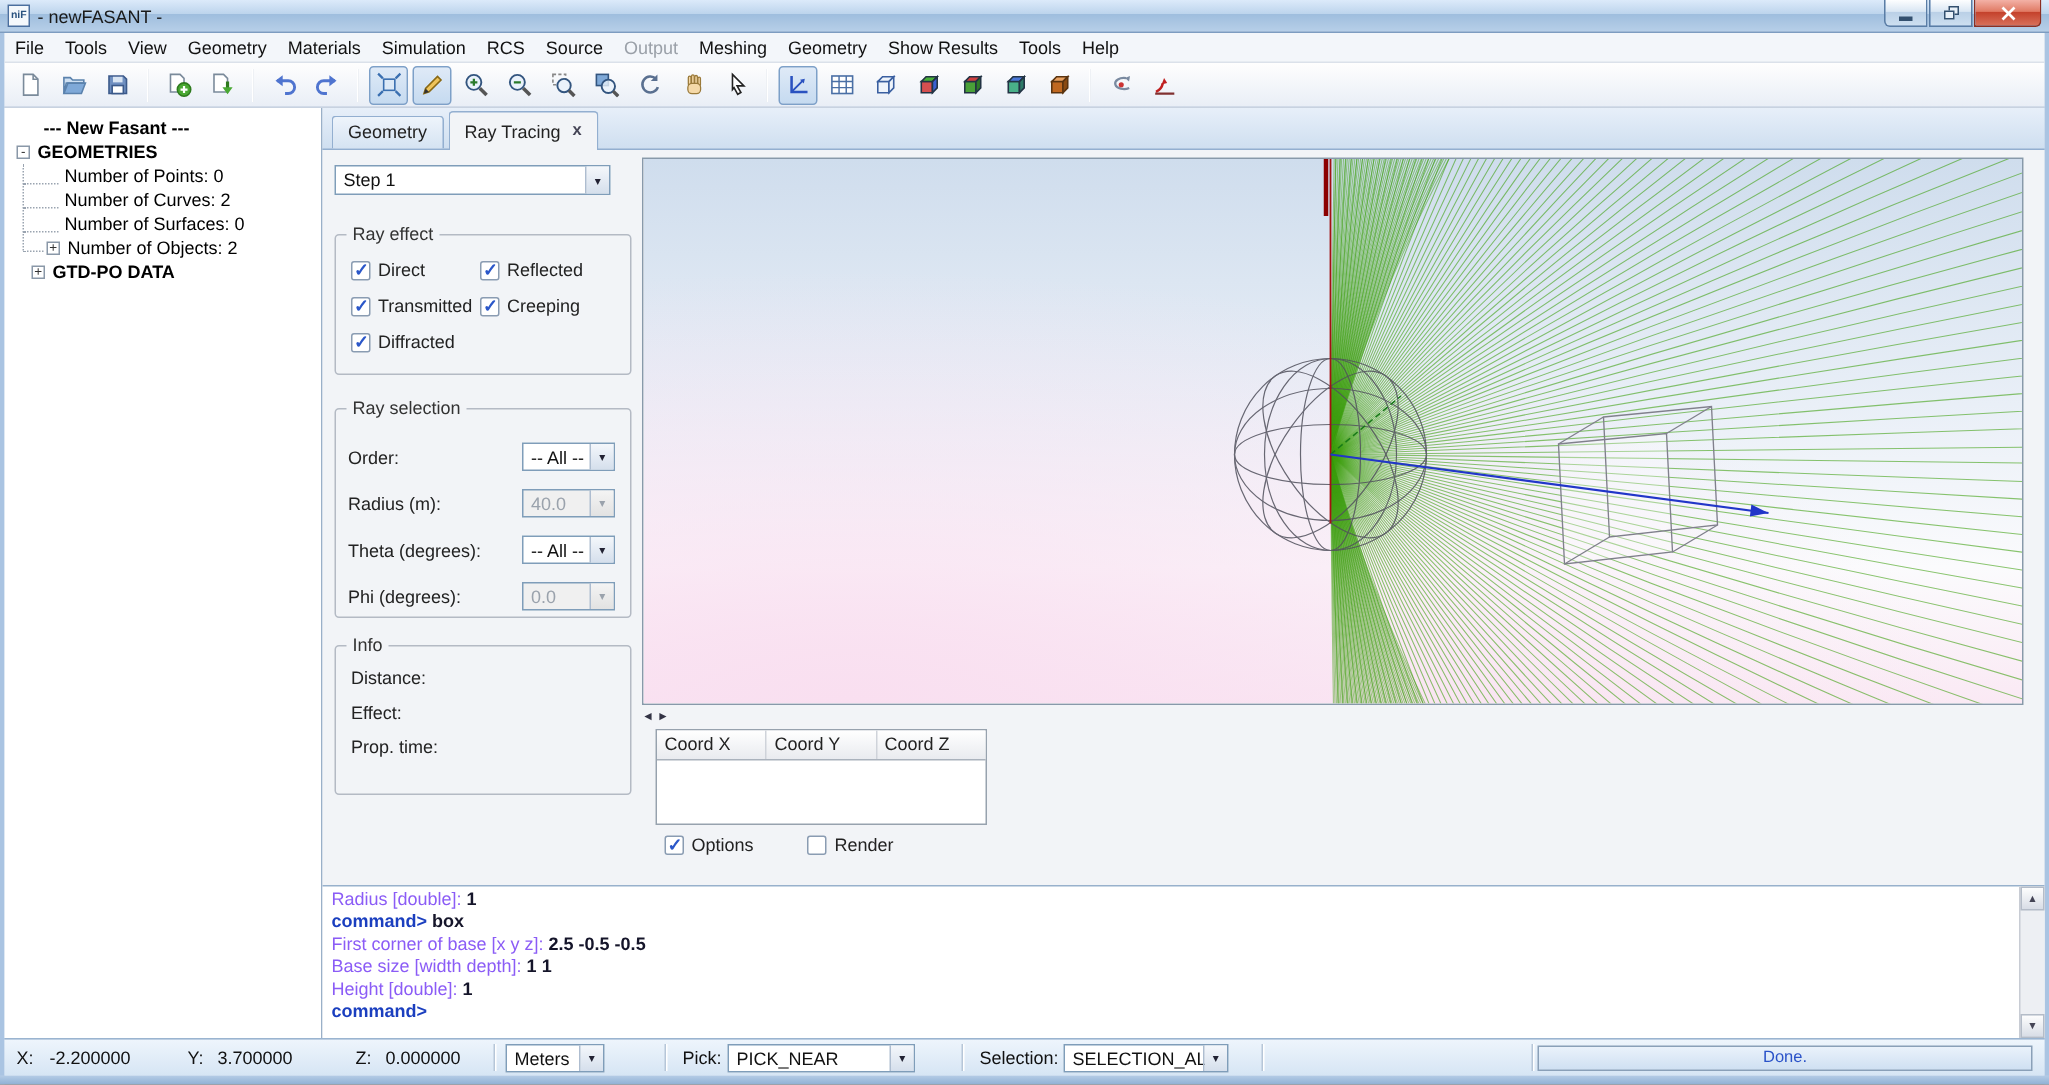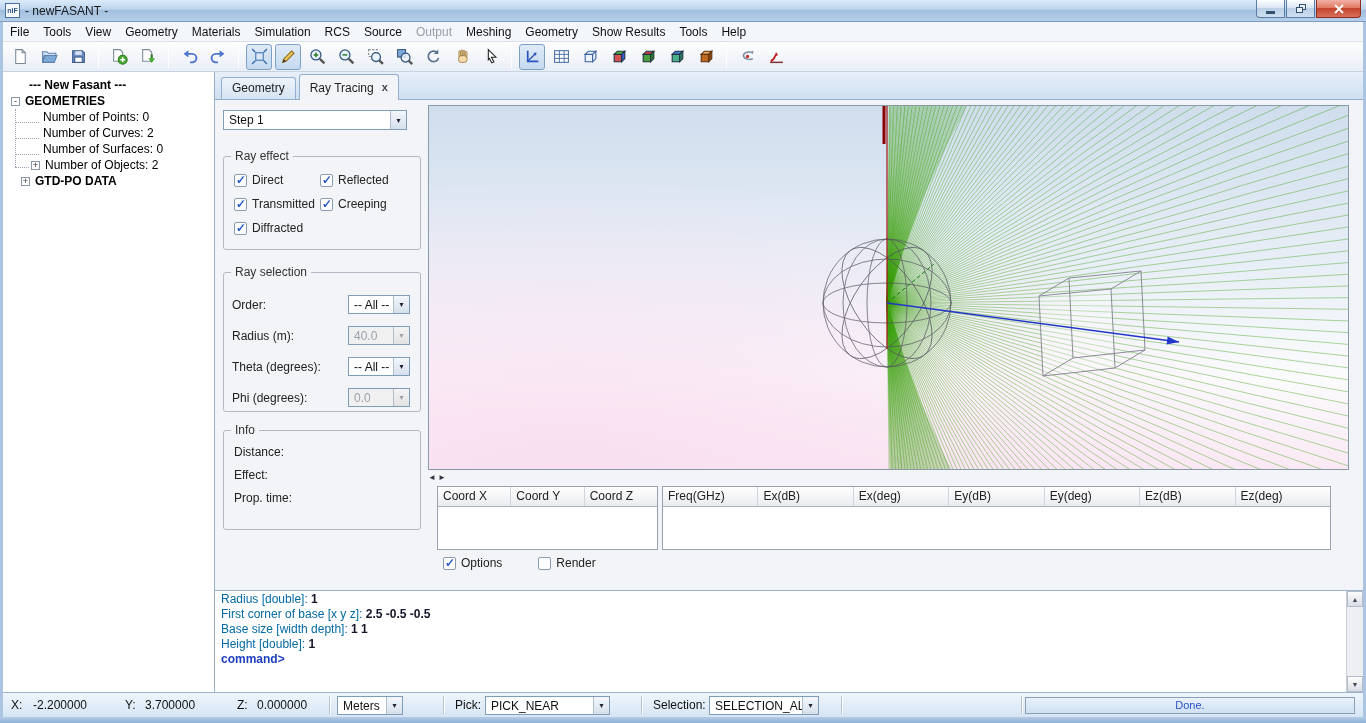--- a/index.html
+++ b/index.html
@@ -102,21 +102,21 @@
   .dtable-coords{left:222px;width:221px;}
   .dtable-fields{left:447px;width:669px;}
   .dhead{display:flex;height:20px;border-bottom:1px solid #aab2bc;background:linear-gradient(#ffffff,#e9ebef);}
   .dhead span{flex:1;padding:2px 5px;font-size:12px;color:#222;border-right:1px solid #cfd3da;overflow:hidden;white-space:nowrap;}
   .dhead span:last-child{border-right:none;}
   .opt-row{position:absolute;left:228px;top:456px;display:flex;gap:36px;}
 
   
   .console{position:absolute;left:0;top:518px;right:0;height:102px;background:#fff;border-top:1px solid #98b1cc;}
   .cline{padding:1px 0 0 6px;font-size:12px;line-height:14px;white-space:pre;}
-  .clabel.param{color:#0369a1;}
+  .clabel.param{color:#8b5cf6;}
   .clabel.cmd{color:#1b3fbf;font-weight:bold;}
   .cvalue{color:#15152a;font-weight:bold;}
   .vscroll{position:absolute;right:0;top:0;bottom:0;width:17px;background:#edeff3;border-left:1px solid #c8ccd4;}
   .sbtn{position:absolute;left:0;width:16px;height:16px;background:linear-gradient(#fdfdfd,#d8dde6);
     border:1px solid #b4bcc8;display:flex;align-items:center;justify-content:center;font-size:7px;color:#445;}
   .sbtn.up{top:0;} .sbtn.down{bottom:0;}
 
   
   .statusbar{position:absolute;left:3px;top:692px;width:1360px;height:25px;
     background:linear-gradient(#eef5fc,#d6e5f4);border-top:1px solid #9ab4d0;font-size:12px;color:#111;}
@@ -771,47 +771,37 @@
       </div>
 
       <div class="dtable dtable-coords">
         <div class="dhead">
           <span>Coord X</span>
           <span>Coord Y</span>
           <span>Coord Z</span>
         </div>
       </div>
 
-      <div class="dtable dtable-fields">
-        <div class="dhead">
-          <span>Freq(GHz)</span>
-          <span>Ex(dB)</span>
-          <span>Ex(deg)</span>
-          <span>Ey(dB)</span>
-          <span>Ey(deg)</span>
-          <span>Ez(dB)</span>
-          <span>Ez(deg)</span>
-        </div>
-      </div>
 
       <div class="opt-row">
         <div class="cbrow">
           <span class="cb on"></span>
           <span>Options</span>
         </div>
         <div class="cbrow">
           <span class="cb"></span>
           <span>Render</span>
         </div>
       </div>
 
     </div>
 
     <div class="console">
       <div class="cline"><span class="clabel param">Radius [double]: </span><span class="cvalue">1</span></div>
+      <div class="cline"><span class="clabel cmd">command&gt; </span><span class="cvalue">box</span></div>
       <div class="cline"><span class="clabel param">First corner of base [x y z]: </span><span class="cvalue">2.5 -0.5 -0.5</span></div>
       <div class="cline"><span class="clabel param">Base size [width depth]: </span><span class="cvalue">1 1</span></div>
       <div class="cline"><span class="clabel param">Height [double]: </span><span class="cvalue">1</span></div>
       <div class="cline"><span class="clabel cmd">command&gt; </span><span class="cvalue"></span></div>
       <div class="vscroll">
         <div class="sbtn up">▲</div>
         <div class="sbtn down">▼</div>
       </div>
     </div>
   </div>

